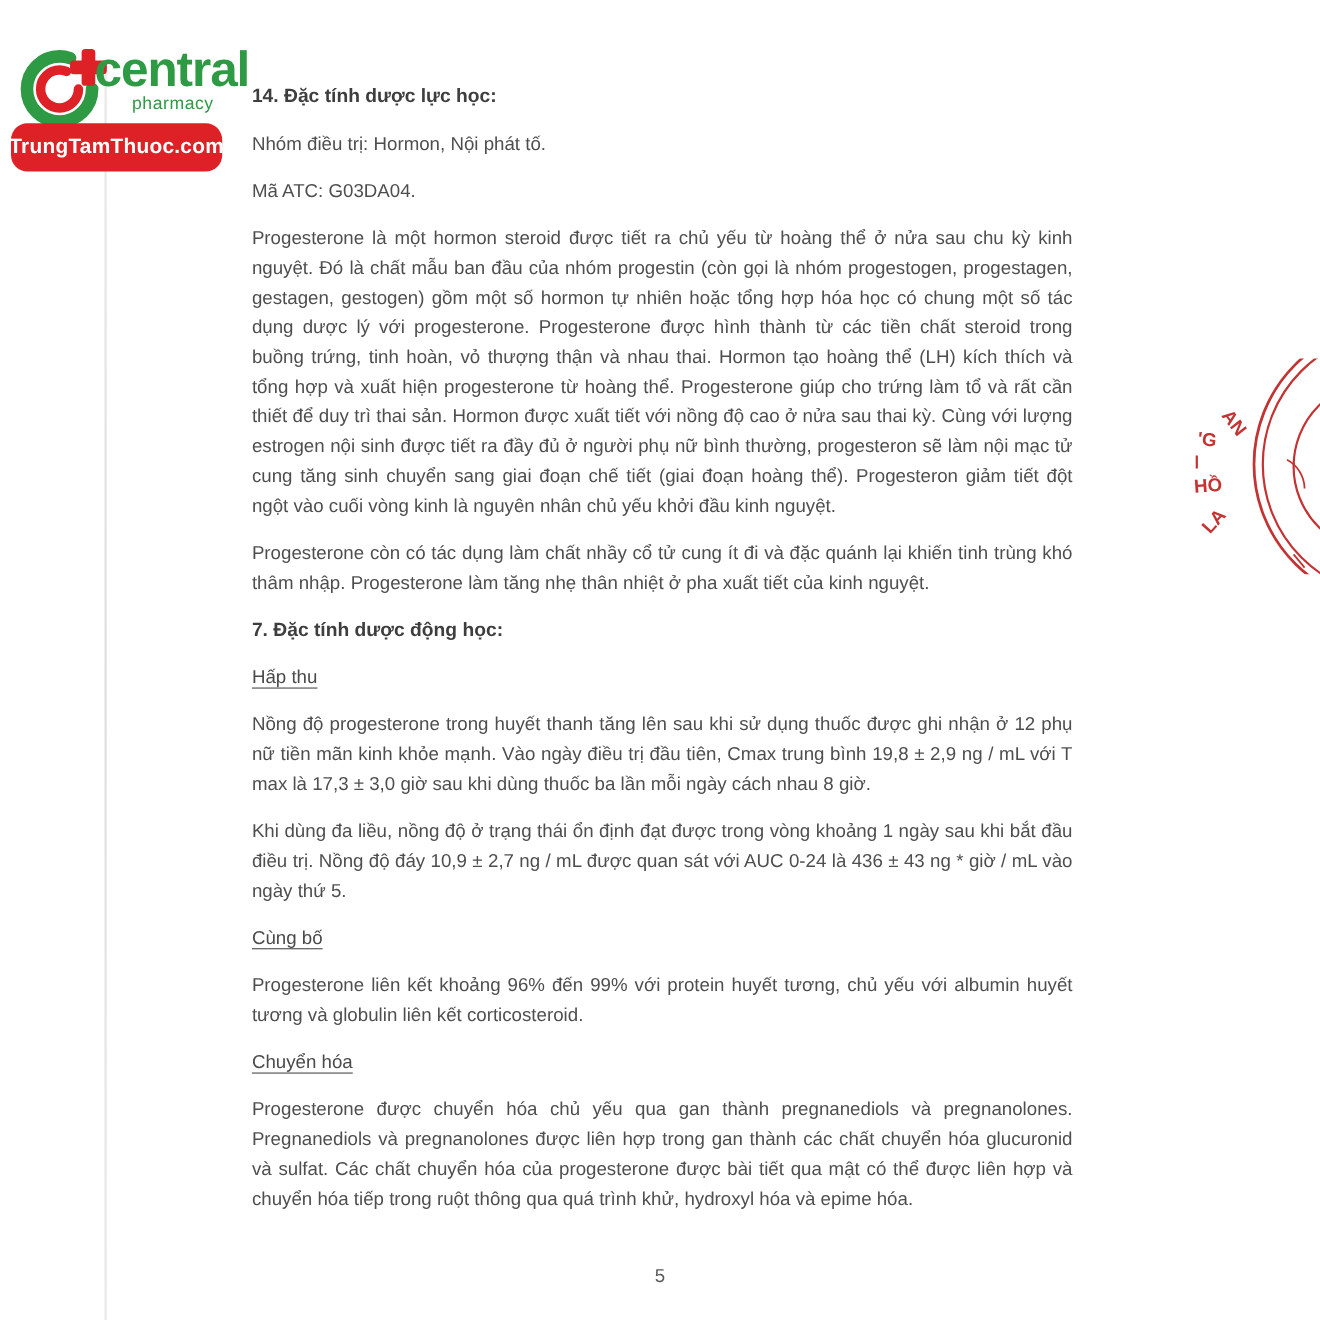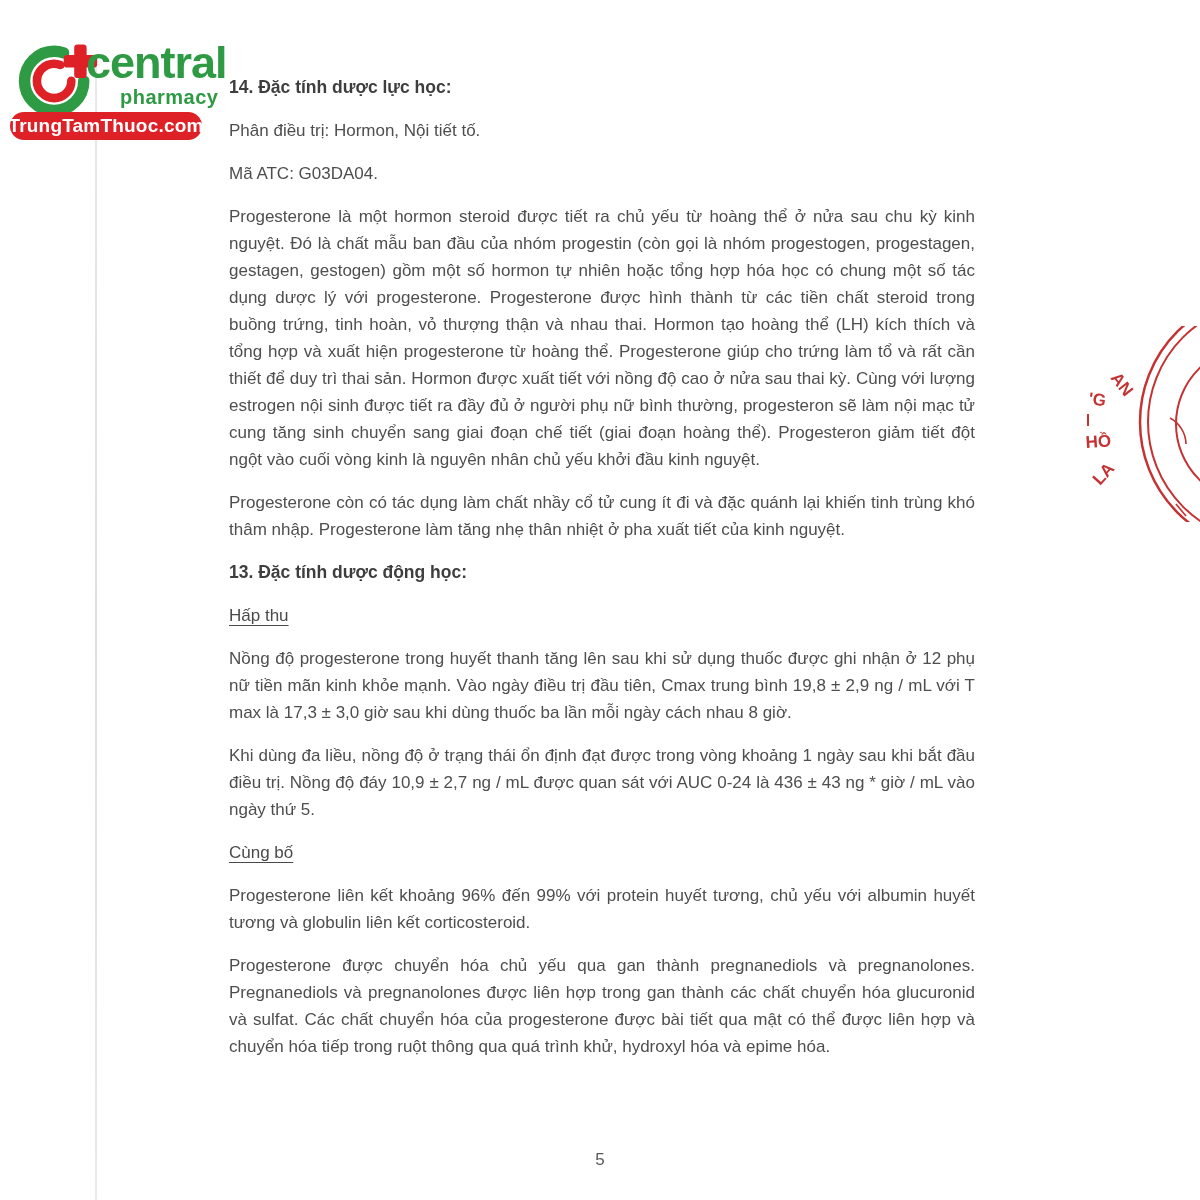--- a/index.html
+++ b/index.html
@@ -9,22 +9,22 @@
   }
   
   .page-edge{position:absolute;left:95px;top:56px;width:2px;height:1144px;
     background:linear-gradient(#e9e9e9,#dedede,#e9e9e9);}
   
   .logo-wrap{position:absolute;left:10px;top:34px;width:210px;height:112px;}
   .logo-mark{position:absolute;left:4px;top:2px;}
   .brand{position:absolute;left:76px;top:6px;color:#2f9a44;
     font-size:45px;font-weight:bold;letter-spacing:-1px;line-height:1;}
   .brand-sub{position:absolute;left:110px;top:52px;color:#2f9a44;
-    font-size:20px;font-weight:bold;letter-spacing:.5px;}
-  .badge{position:absolute;left:0px;top:78px;width:192px;height:28px;
+    font-size:16px;font-weight:normal;letter-spacing:.5px;}
+  .badge{position:absolute;left:0px;top:78px;width:192px;height:44px;
     background:#dd2127;border-radius:15px;color:#ffffff;font-weight:bold;
     font-size:19px;display:flex;align-items:center;justify-content:center;
     letter-spacing:.2px;}
   
   .content{position:absolute;left:213px;top:58px;width:778px;color:#4e4e4e;
     font-size:17px;line-height:27px;}
   .content p{margin:16px;text-align:justify;}
   .h-bold{font-weight:bold;color:#3e3e3e;font-size:17.5px;}
   .subhead{text-decoration:underline;text-underline-offset:4px;color:#4a4a4a;}
   .mt10{margin-top:10px;} .mt6{margin-top:6px;} .mt4{margin-top:4px;}
@@ -48,33 +48,34 @@
     <rect x="52" y="20" width="35" height="13" rx="3.5" fill="#dd2127"></rect>
     <rect x="63" y="9" width="13" height="35" rx="3.5" fill="#dd2127"></rect>
   </svg>
   <div class="brand">central</div>
   <div class="brand-sub">pharmacy</div>
   <div class="badge">TrungTamThuoc.com</div>
 </div>
 
 <div class="content">
   <p class="h-bold">14. Đặc tính dược lực học:</p>
-  <p class="mt6">Phân điều trị: Hormon, Nội tiết tố.</p>
+  <p class="mt6">Nhóm điều trị: Hormon, Nội phát tố.</p>
   <p class="mt4">Mã ATC: G03DA04.</p>
   <p class="mt10">Progesterone là một hormon steroid được tiết ra chủ yếu từ hoàng thể ở nửa sau chu kỳ kinh nguyệt. Đó là chất mẫu ban đầu của nhóm progestin (còn gọi là nhóm progestogen, progestagen, gestagen, gestogen) gồm một số hormon tự nhiên hoặc tổng hợp hóa học có chung một số tác dụng dược lý với progesterone. Progesterone được hình thành từ các tiền chất steroid trong buồng trứng, tinh hoàn, vỏ thượng thận và nhau thai. Hormon tạo hoàng thể (LH) kích thích và tổng hợp và xuất hiện progesterone từ hoàng thể. Progesterone giúp cho trứng làm tổ và rất cần thiết để duy trì thai sản. Hormon được xuất tiết với nồng độ cao ở nửa sau thai kỳ. Cùng với lượng estrogen nội sinh được tiết ra đầy đủ ở người phụ nữ bình thường, progesteron sẽ làm nội mạc tử cung tăng sinh chuyển sang giai đoạn chế tiết (giai đoạn hoàng thể). Progesteron giảm tiết đột ngột vào cuối vòng kinh là nguyên nhân chủ yếu khởi đầu kinh nguyệt.</p>
   <p class="mt6">Progesterone còn có tác dụng làm chất nhầy cổ tử cung ít đi và đặc quánh lại khiến tinh trùng khó thâm nhập. Progesterone làm tăng nhẹ thân nhiệt ở pha xuất tiết của kinh nguyệt.</p>
 
-  <p class="h-bold mt32">13. Đặc tính dược động học:</p>
+  <p class="h-bold mt32">7. Đặc tính dược động học:</p>
   <p class="subhead mt2">Hấp thu</p>
   <p class="mt14">Nồng độ progesterone trong huyết thanh tăng lên sau khi sử dụng thuốc được ghi nhận ở 12 phụ nữ tiền mãn kinh khỏe mạnh. Vào ngày điều trị đầu tiên, Cmax trung bình 19,8 ± 2,9 ng / mL với T max là 17,3 ± 3,0 giờ sau khi dùng thuốc ba lần mỗi ngày cách nhau 8 giờ.</p>
   <p class="mt10">Khi dùng đa liều, nồng độ ở trạng thái ổn định đạt được trong vòng khoảng 1 ngày sau khi bắt đầu điều trị. Nồng độ đáy 10,9 ± 2,7 ng / mL được quan sát với AUC 0-24 là 436 ± 43 ng * giờ / mL vào ngày thứ 5.</p>
 
   <p class="subhead mt12">Cùng bố</p>
   <p class="mt10">Progesterone liên kết khoảng 96% đến 99% với protein huyết tương, chủ yếu với albumin huyết tương và globulin  liên kết corticosteroid.</p>
 
+  <p class="subhead mt14">Chuyển hóa</p>
   <p class="mt10">Progesterone được chuyển hóa chủ yếu qua gan thành pregnanediols và pregnanolones. Pregnanediols và pregnanolones được liên hợp trong gan thành các chất chuyển hóa glucuronid và sulfat. Các chất chuyển hóa của progesterone được bài tiết qua mật có thể được liên hợp và chuyển hóa tiếp trong ruột thông qua quá trình khử, hydroxyl hóa và epime hóa.</p>
 
 </div>
 
 <div class="page-num">5</div>
 
 <svg class="stamp" viewBox="0 0 142 196">
   <g fill="none" stroke="#c43232">
     <circle cx="210" cy="96" r="128" stroke-width="2.5"></circle>
     <circle cx="210" cy="96" r="120" stroke-width="2"></circle>

